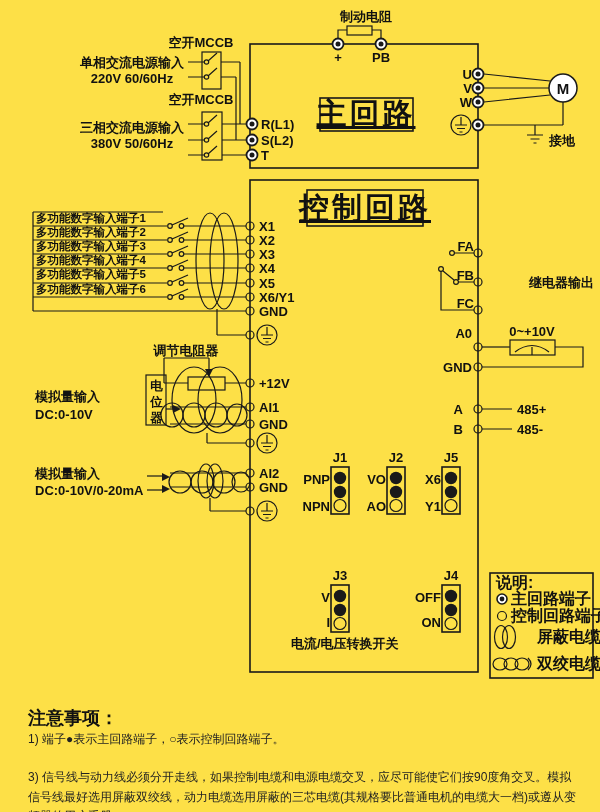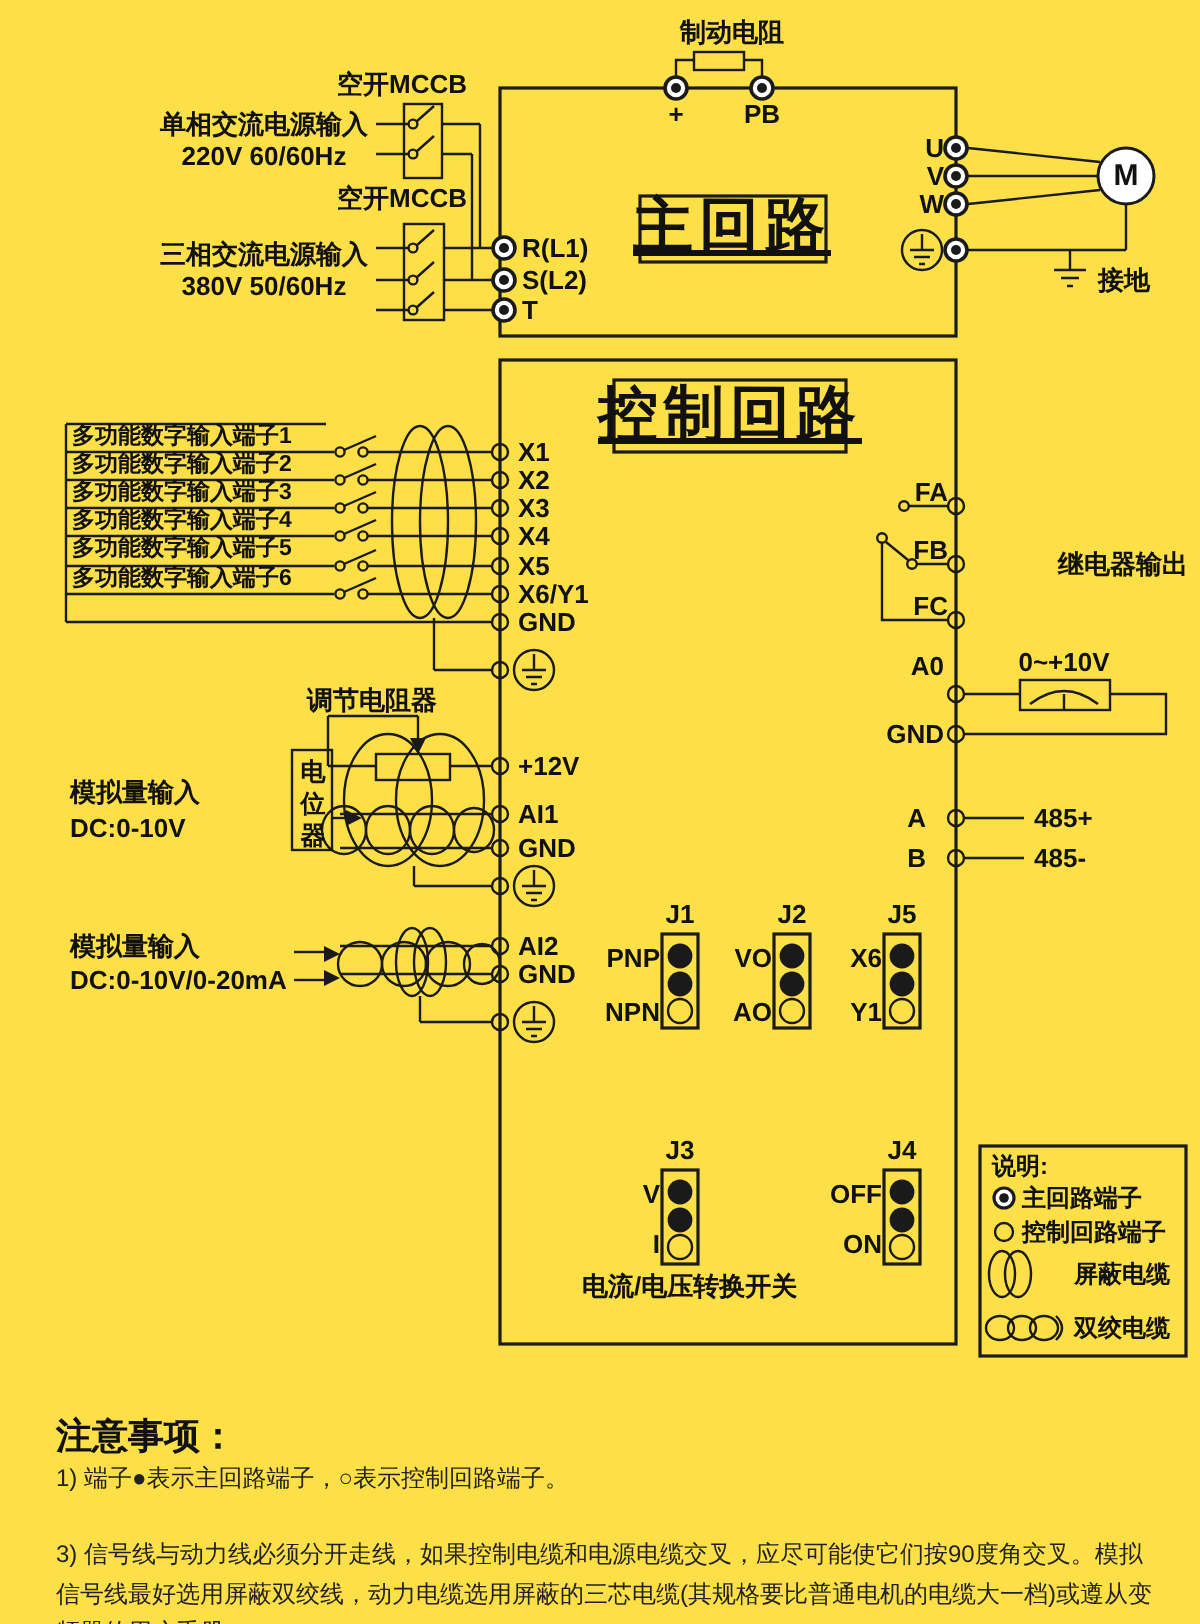--- a/index.html
+++ b/index.html
@@ -6,21 +6,21 @@
   .stage{position:relative;width:600px;height:812px;background:#fde047;
          font-family:"Liberation Sans","DejaVu Sans",sans-serif;color:#111;overflow:hidden;}
   svg{position:absolute;left:0;top:0;}
   .wire{stroke:#1a1a1a;stroke-width:1.2;fill:none;}
   .thick{stroke-width:1.6;}
   .lbl{position:absolute;transform:translateY(-50%);white-space:nowrap;
        font-size:13px;font-weight:bold;color:#111;line-height:1;}
   .c{transform:translate(-50%,-50%);text-align:center;}
   .ra{text-align:right;}
   .big{font-size:30px;letter-spacing:3px;text-decoration:underline;}
-  .sm{font-size:12px;}
+  .sm{font-size:16px;}
   .tiny{font-size:11.5px;}
   .note{position:absolute;font-size:12px;font-weight:normal;color:#222;
         white-space:nowrap;line-height:1;}
   .noteblock{position:absolute;font-size:12px;font-weight:normal;color:#222;
         line-height:19.5px;}
   .vert{position:absolute;width:15px;word-break:break-all;font-size:12.5px;
         line-height:16px;font-weight:bold;text-align:center;}
 </style>
 </head>
 <body>

